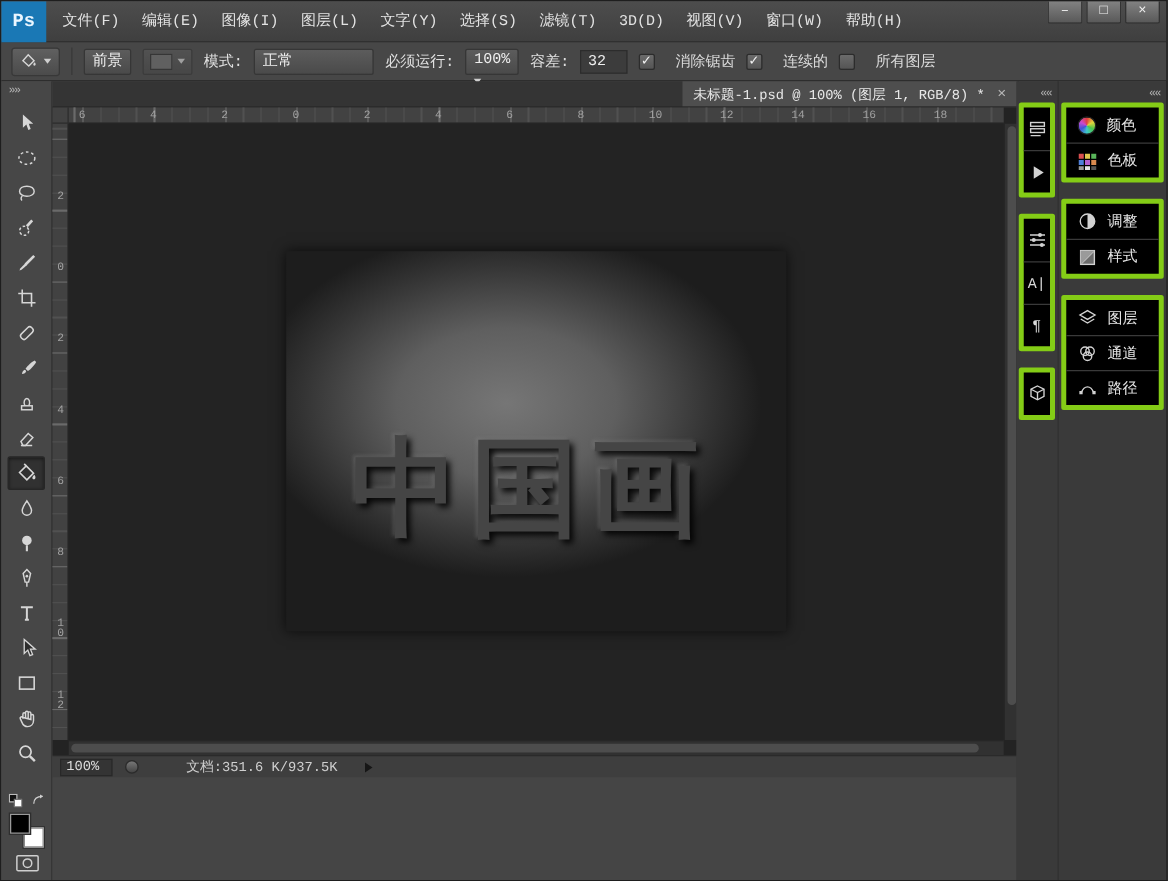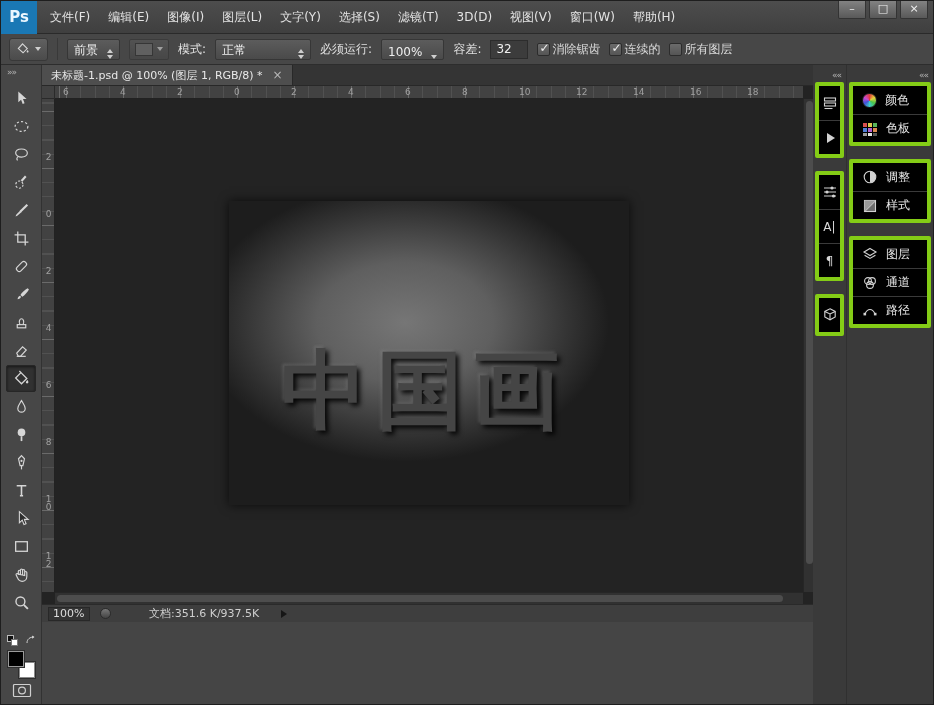--- a/index.html
+++ b/index.html
@@ -1,57 +1,57 @@
 <!DOCTYPE html>
 <html><head>
 <meta charset="utf-8">
 <style>
   * { box-sizing: border-box; margin: 0; padding: 0; user-select: none; }
   html,body { width: 934px; height: 705px; }
   body { font-family: "DejaVu Sans","Liberation Sans",sans-serif; font-size: 12px; color: #dcdcdc; background:#303030; overflow:hidden; }
-  .app { position: relative; width: 934px; height: 705px; background:#474747; border:1px solid #1e1e1e; overflow:hidden; }
+  .app { position: relative; width: 934px; height: 705px; background:#474747; border:1px solid #1e1e1e; overflow:hidden;font-family:Liberation Mono, monospace; }
 
   
   .titlebar { position:absolute; top:0; left:0; right:0; height:33px; background:linear-gradient(#4d4d4d,#3f3f3f); border-bottom:1px solid #2a2a2a; display:flex; align-items:center; }
   .logo { width:36px; height:33px; background:#1a78b5; color:#eaf6ff; font-weight:bold; font-size:15px; display:flex; align-items:center; justify-content:center; }
   .menus { display:flex; margin-left:4px; }
   .menu-item { padding:0 9px; line-height:32px; font-size:12px; color:#e3e3e3; cursor:default; }
   .winbtns { position:absolute; top:0; right:5px; display:flex; }
   .winbtn { width:28px; height:18px; margin-left:3px; background:linear-gradient(#828282,#595959); border:1px solid #333; border-top:none; border-radius:0 0 2px 2px; color:#f0f0f0; font-size:11px; line-height:16px; text-align:center; }
 
   
   .optionsbar { position:absolute; top:33px; left:0; right:0; height:31px; background:#474747; border-bottom:1px solid #2d2d2d; display:flex; align-items:center; padding:0 8px; gap:9px; }
   .tool-preset { display:flex; align-items:center; gap:4px; height:23px; padding:0 6px; background:linear-gradient(#606060,#4b4b4b); border:1px solid #383838; border-radius:3px; }
   .sep { width:1px; height:22px; background:#393939; }
-  .dd { display:flex; align-items:flex-end; justify-content:space-between; height:21px; background:linear-gradient(#5c5c5c,#4a4a4a); border:1px solid #363636; border-radius:2px; padding:0 6px; gap:9px; font-size:12px; color:#eee; }
+  .dd { display:flex; align-items:flex-start; justify-content:space-between; height:21px; background:linear-gradient(#5c5c5c,#4a4a4a); border:1px solid #363636; border-radius:2px; padding:0 6px; gap:9px; font-size:12px; color:#eee;flex-direction:column; }
   .arrows { display:flex; flex-direction:column; gap:2px; }
   .tri-up { width:0;height:0;border-left:3px solid transparent;border-right:3px solid transparent;border-bottom:4px solid #cfcfcf; }
   .tri-down { width:0;height:0;border-left:3px solid transparent;border-right:3px solid transparent;border-top:4px solid #cfcfcf; }
   .pattern { display:flex; align-items:center; gap:4px; height:21px; padding:0 5px; background:linear-gradient(#585858,#484848); border:1px solid #363636; border-radius:2px; opacity:.65; }
   .pat-swatch { width:18px; height:13px; background:#6e6e6e; border:1px solid #2e2e2e; }
   .opt-label { font-size:12px; color:#e0e0e0; }
   .input-box { height:19px; min-width:38px; background:#3c3c3c; border:1px solid #2c2c2c; color:#eee; font-size:12px; padding:0 5px; display:flex; align-items:center; }
-  .cb-group { display:flex; align-items:center; gap:2px; }
+  .cb-group { display:flex; align-items:center; gap:16px; }
   .checkbox { width:13px; height:13px; background:linear-gradient(#6b6b6b,#555); border:1px solid #2c2c2c; border-radius:2px; position:relative; }
   .checkbox.checked::after { content:"✓"; position:absolute; left:1px; top:-3px; font-size:12px; color:#f2f2f2; }
 
   
   .toolcol { position:absolute; top:64px; left:0; bottom:0; width:41px; background:#474747; border-right:1px solid #323232; }
   .toolcol-header { height:17px; padding:2px 0 0 6px; color:#b5b5b5; font-size:9px; letter-spacing:-1px; }
   .tools { display:flex; flex-direction:column; align-items:center; margin-top:3px; }
   .tool { width:30px; height:27px; margin-bottom:1px; display:flex; align-items:center; justify-content:center; border-radius:2px; }
   .tool.selected { background:#313131; border:1px solid #262626; box-shadow:inset 0 1px 3px rgba(0,0,0,.55); }
   .tool-extras { position:absolute; bottom:6px; left:0; width:41px; display:flex; flex-direction:column; align-items:center; gap:5px; }
   .mini-row { display:flex; align-items:center; gap:7px; }
   .swatches { position:relative; width:27px; height:27px; }
   .bg-swatch { position:absolute; right:0; bottom:0; width:16px; height:16px; background:#fff; border:1px solid #8a8a8a; box-shadow:0 0 0 1px #2e2e2e; }
   .fg-swatch { position:absolute; left:0; top:0; width:16px; height:16px; background:#000; border:1px solid #9a9a9a; box-shadow:0 0 0 1px #2e2e2e; }
 
   
-  .tabbar { position:absolute; top:64px; left:41px; width:773px; height:21px; background:#343434; border-bottom:1px solid #282828; display:flex; align-items:stretch; }
+  .tabbar { position:absolute; top:64px; left:41px; width:773px; height:21px; background:#343434; border-bottom:1px solid #282828; display:flex; align-items:stretch;justify-content:flex-end; }
   .doc-tab { display:flex; align-items:center; gap:10px; padding:0 9px; background:#4e4e4e; border-right:1px solid #282828; font-size:11px; color:#e8e8e8; }
   .tab-close { color:#b8b8b8; font-size:12px; line-height:1; }
 
   
   .viewport { position:absolute; top:85px; left:41px; width:773px; height:518px; background:#232323; }
   .ruler-corner { position:absolute; top:0; left:0; width:13px; height:13px; background:#424242; border-right:1px solid #2a2a2a; border-bottom:1px solid #2a2a2a; }
   .ruler-h { position:absolute; top:0; left:13px; right:12px; height:13px; background:#424242; border-bottom:1px solid #222;
     background-image: repeating-linear-gradient(to right,#6a6a6a 0 1px,transparent 1px 57px), repeating-linear-gradient(to right,#515151 0 1px,transparent 1px 14.25px);
     background-position: 11px 0, 11px 0; }
   .ruler-h span { position:absolute; top:1px; font-size:9px; color:#a0a0a0; }

